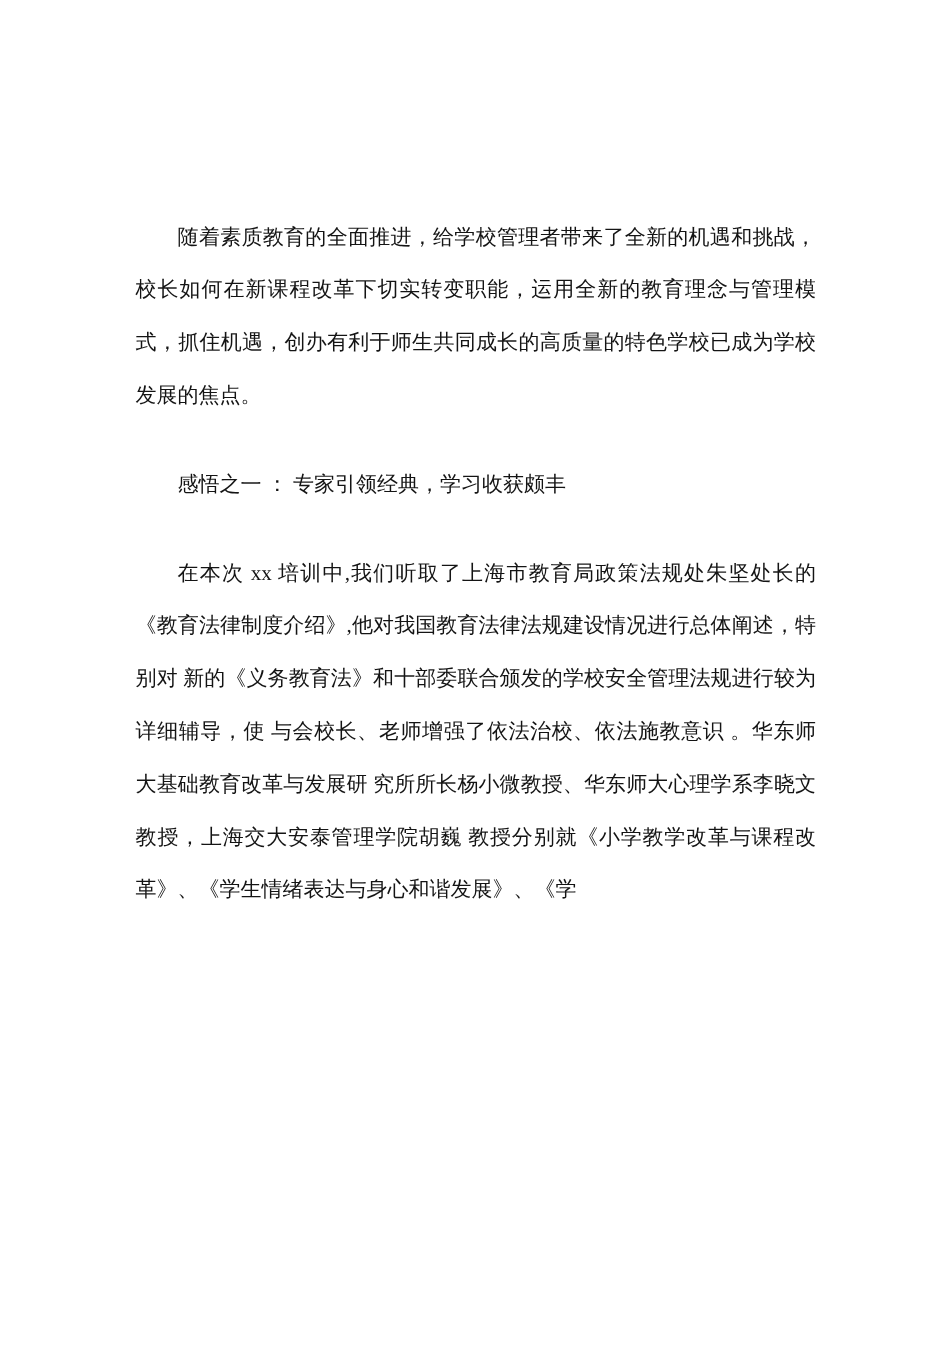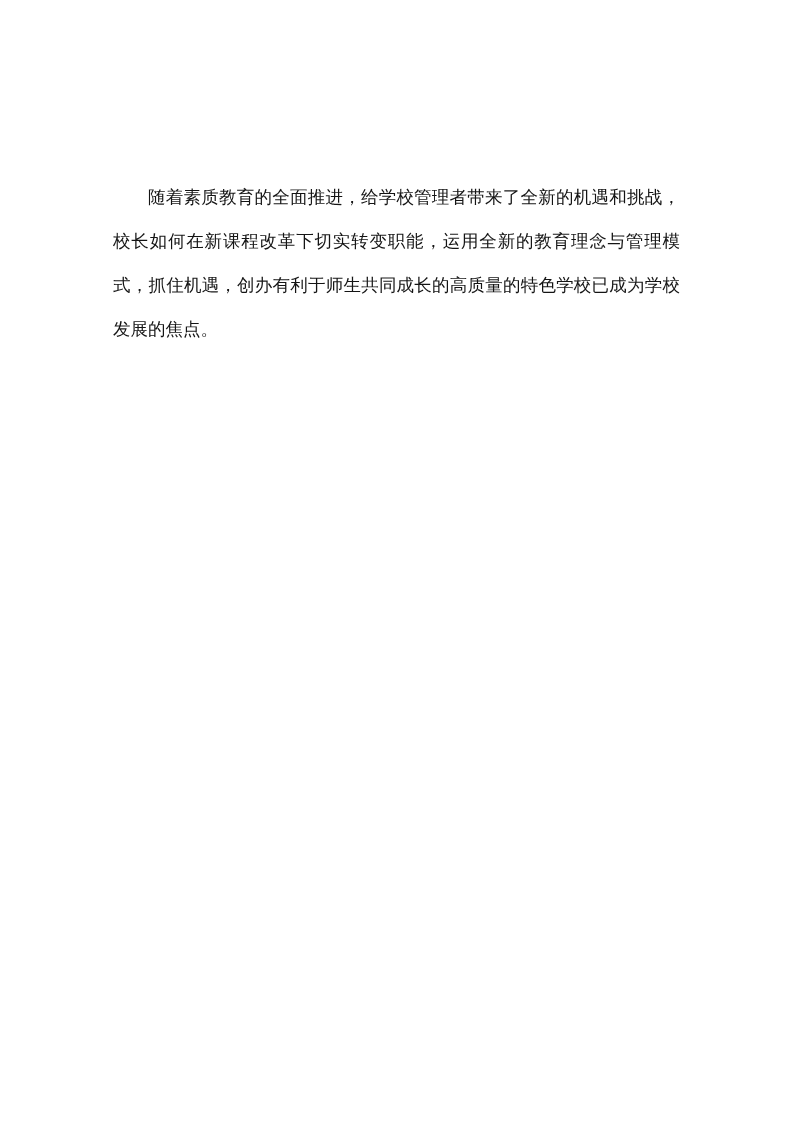--- a/index.html
+++ b/index.html
@@ -38,14 +38,16 @@
   p.para:last-child {
     margin-bottom: 0;
   }
 </style>
 </head>
 <body>
 
 <div class="page">
   <div class="doc-body">
     <p class="para">随着素质教育的全面推进，给学校管理者带来了全新的机遇和挑战，校长如何在新课程改革下切实转变职能，运用全新的教育理念与管理模式，抓住机遇，创办有利于师生共同成长的高质量的特色学校已成为学校发展的焦点。</p>
+    <p class="para">感悟之一 ： 专家引领经典，学习收获颇丰</p>
+    <p class="para">在本次 xx 培训中,我们听取了上海市教育局政策法规处朱坚处长的《教育法律制度介绍》,他对我国教育法律法规建设情况进行总体阐述，特别对 新的《义务教育法》和十部委联合颁发的学校安全管理法规进行较为详细辅导，使 与会校长、老师增强了依法治校、依法施教意识 。华东师大基础教育改革与发展研 究所所长杨小微教授、华东师大心理学系李晓文教授，上海交大安泰管理学院胡巍 教授分别就《小学教学改革与课程改革》、《学生情绪表达与身心和谐发展》、《学</p>
   </div>
 </div>
 
 </body></html>

